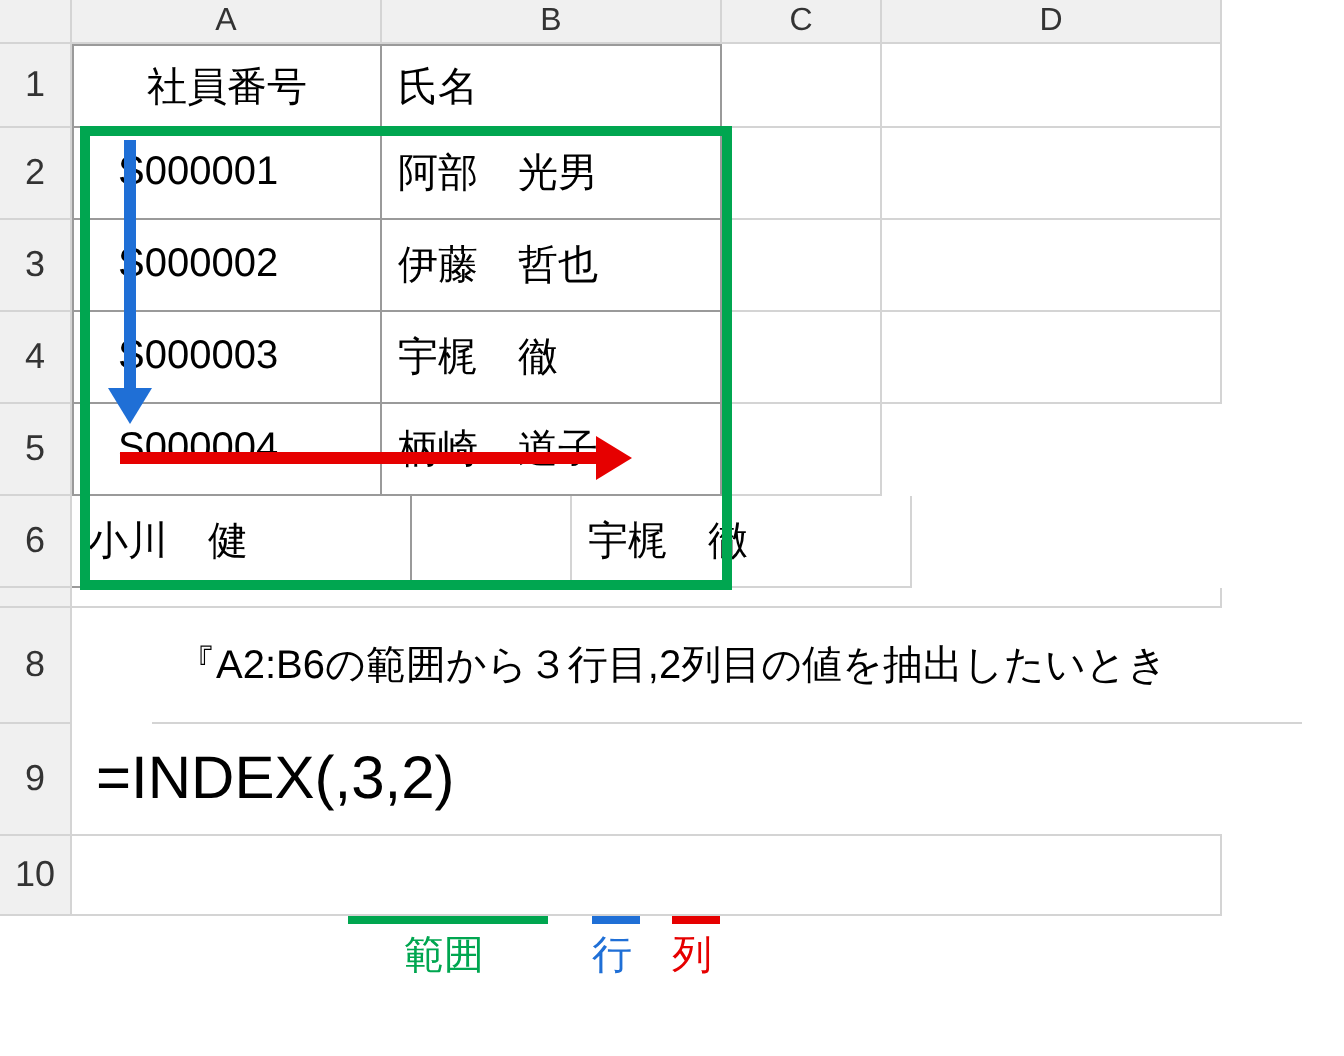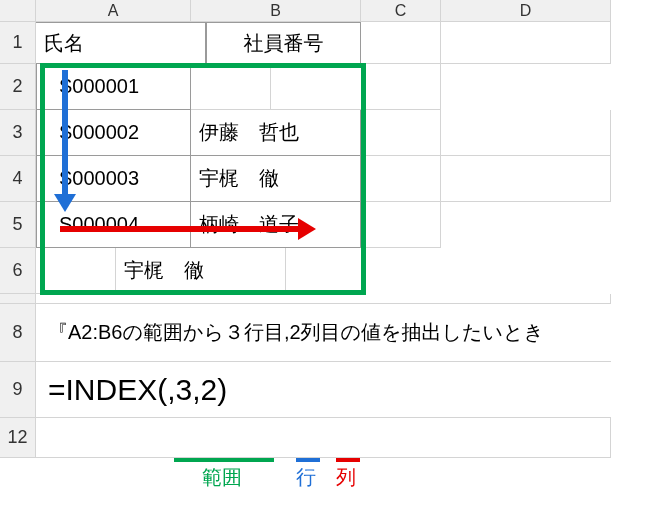--- a/index.html
+++ b/index.html
@@ -174,29 +174,30 @@
     <div class="ch ch-A">A</div>
     <div class="ch ch-B">B</div>
     <div class="ch ch-C">C</div>
     <div class="ch ch-D">D</div>
   </div>
 
   <div class="rows">
 
     <div class="row r1">
       <div class="rh">1</div>
+      <div class="cell c-A data-border data-border-top data-border-left" style="justify-content:center;">社員番号</div>
       <div class="cell c-B data-border data-border-top">氏名</div>
-      <div class="cell c-A data-border data-border-top data-border-left" style="justify-content:center;">社員番号</div>
       <div class="cell c-C"></div>
       <div class="cell c-D"></div>
     </div>
 
     <div class="row r2">
       <div class="rh">2</div>
       <div class="cell c-A data-border data-border-left" style="padding-left:22px;">S000001</div>
+      <div class="cell c-B data-border">阿部　光男</div>
       <div class="cell c-C"></div>
       <div class="cell c-D"></div>
     </div>
 
     <div class="row r3">
       <div class="rh">3</div>
       <div class="cell c-A data-border data-border-left" style="padding-left:22px;">S000002</div>
       <div class="cell c-B data-border">伊藤　哲也</div>
       <div class="cell c-C"></div>
       <div class="cell c-D"></div>
@@ -212,52 +213,53 @@
 
     <div class="row r5">
       <div class="rh">5</div>
       <div class="cell c-A data-border data-border-left" style="padding-left:22px;">S000004</div>
       <div class="cell c-B data-border">柄崎　道子</div>
       <div class="cell c-C"></div>
     </div>
 
     <div class="row r6">
       <div class="rh">6</div>
+      <div class="cell c-B data-border">小川　健</div>
       <div class="cell c-C"></div>
       <div class="cell c-D">宇梶　徹</div>
     </div>
 
     <div class="row" style="height:10px;">
       <div class="rh" style="font-size:11px;"></div>
       <div style="width:575px;border-bottom:1px solid #d4d4d4;border-right:1px solid #d4d4d4;"></div>
     </div>
 
     <div class="row r8">
       <div class="rh">8</div>
-      <div class="merged" style="width:575px;">
+      <div class="merged" style="width:575px;margin-left:40px;">
         <span class="desc">『A2:B6の範囲から３行目,2列目の値を抽出したいとき</span>
       </div>
     </div>
 
     <div class="row r9">
       <div class="rh">9</div>
       <div class="merged formula-cell" style="width:575px;position:relative;">
         <span>=</span>
           <span>INDEX</span>
           <span>(</span>
           <span>, </span>
           <span id="f-row">3</span>
           <span>, </span>
           <span id="f-col">2</span>
           <span>)</span>
       </div>
     </div>
 
     <div class="row r10">
-      <div class="rh">12</div>
+      <div class="rh">10</div>
       <div style="width:575px;border-bottom:1px solid #d4d4d4;border-right:1px solid #d4d4d4;"></div>
     </div>
 
   </div>
 </div>
 
 <div class="green-box" style="left:40px; top:63px; width:326px; height:232px;"></div>
 
 <div class="arrow arrow-blue">
   <div class="shaft" style="left:62px; top:70px; height:126px;"></div>

